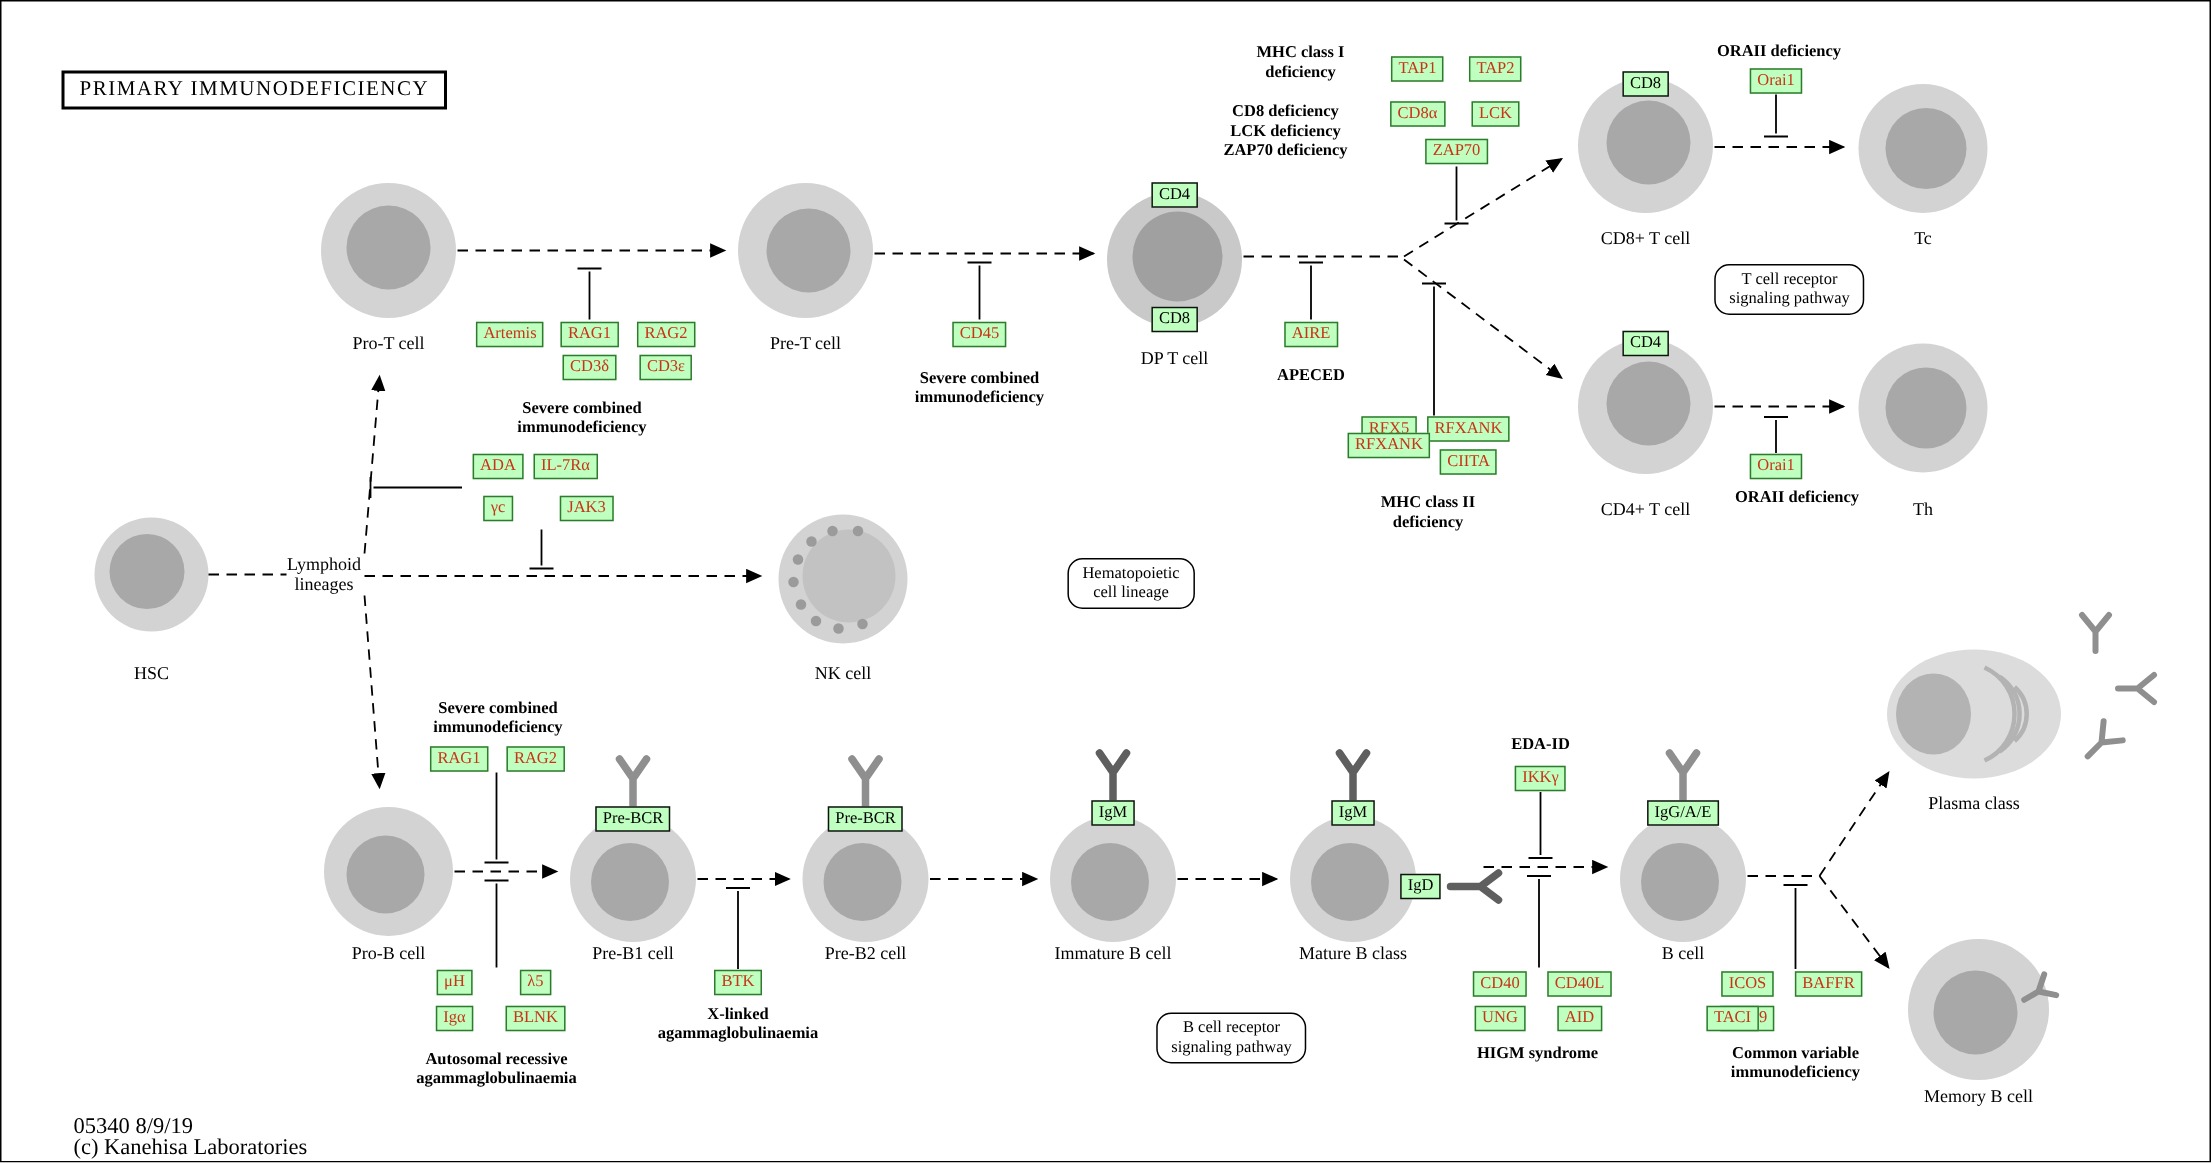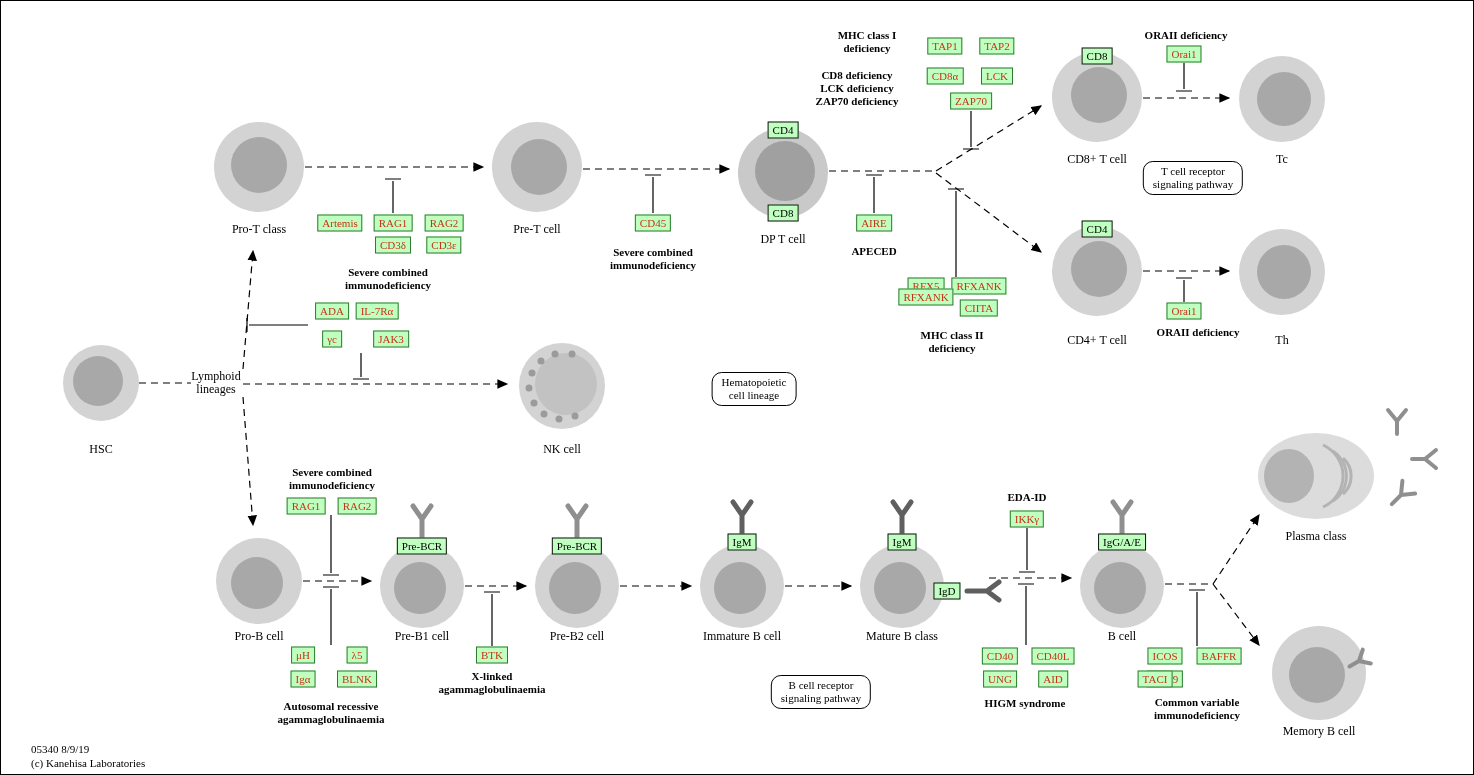--- a/index.html
+++ b/index.html
@@ -24,21 +24,21 @@
   }
   .celllabel { font-size:12px; line-height:13px; text-align:center; white-space:pre-line; z-index:2; }
   .plink {
     border:1px solid #000; border-radius:10px; background:#fff;
     font-size:11px; line-height:13px; text-align:center; white-space:pre-line; padding:3px 9px;
   }
   .titlebox {
     position:absolute; left:40px; top:46px; z-index:3; background:#fff;
     border:2px solid #000; padding:3px 10px; font-size:14px; letter-spacing:1px; white-space:nowrap;
   }
-  .footer { position:absolute; left:30px; font-size:11px; z-index:3; white-space:nowrap; }
+  .footer { position:absolute; left:48px; font-size:15px; z-index:3; white-space:nowrap; }
 </style>
 </head>
 <body>
 
 <div class="canvas">
 
   <svg class="wires" width="1474" height="775" viewBox="0 0 1474 775">
     <defs>
       <marker id="arr" markerWidth="11" markerHeight="9" refX="8" refY="4" orient="auto">
         <path d="M0,0 L9,4 L0,8 z" fill="#000"></path>
@@ -181,44 +181,45 @@
       <path d="M1183,301 V279 M1175,277 H1191"></path>
       <path d="M330,514 V572 M322,574 H338"></path>
       <path d="M330,644 V588 M322,586 H338"></path>
       <path d="M491,645 V593 M483,591 H499"></path>
       <path d="M1026,527 V569 M1018,571 H1034"></path>
       <path d="M1025,644 V585 M1017,583 H1033"></path>
       <path d="M1196,645 V591 M1188,589 H1204"></path>
     </g>
   </svg>
 
+  <div class="titlebox">PRIMARY  IMMUNODEFICIENCY</div>
   <div class="footer" style="top:742px">05340 8/9/19</div>
   <div class="footer" style="top:756px">(c) Kanehisa Laboratories</div>
 
   <div class="abs celllabel" style="left:100px;top:448px">HSC</div>
-  <div class="abs celllabel" style="left:258px;top:228px">Pro-T class</div>
+  <div class="abs celllabel" style="left:258px;top:228px">Pro-T cell</div>
   <div class="abs celllabel" style="left:536px;top:228px">Pre-T cell</div>
   <div class="abs celllabel" style="left:782px;top:238px">DP T cell</div>
   <div class="abs celllabel" style="left:1096px;top:158px">CD8+ T cell</div>
   <div class="abs celllabel" style="left:1281px;top:158px">Tc</div>
   <div class="abs celllabel" style="left:1096px;top:339px">CD4+ T cell</div>
   <div class="abs celllabel" style="left:1281px;top:339px">Th</div>
   <div class="abs celllabel" style="left:561px;top:448px">NK cell</div>
   <div class="abs celllabel" style="left:258px;top:635px">Pro-B cell</div>
   <div class="abs celllabel" style="left:421px;top:635px">Pre-B1 cell</div>
   <div class="abs celllabel" style="left:576px;top:635px">Pre-B2 cell</div>
   <div class="abs celllabel" style="left:741px;top:635px">Immature B cell</div>
   <div class="abs celllabel" style="left:901px;top:635px">Mature B class</div>
   <div class="abs celllabel" style="left:1121px;top:635px">B cell</div>
   <div class="abs celllabel" style="left:1315px;top:535px">Plasma class</div>
   <div class="abs celllabel" style="left:1318px;top:730px">Memory B cell</div>
   <div class="abs celllabel" style="left:215px;top:382px">Lymphoid
 lineages</div>
 
-  <div class="abs plink" style="left:1192px;top:177px">T cell receptor
+  <div class="abs plink" style="left:1192px;top:192px">T cell receptor
 signaling pathway</div>
   <div class="abs plink" style="left:753px;top:388px">Hematopoietic
 cell lineage</div>
   <div class="abs plink" style="left:820px;top:691px">B cell receptor
 signaling pathway</div>
 
   <div class="abs gene" style="left:339px;top:222px">Artemis</div>
   <div class="abs gene" style="left:392px;top:222px">RAG1</div>
   <div class="abs gene" style="left:443px;top:222px">RAG2</div>
   <div class="abs gene" style="left:392px;top:244px">CD3δ</div>

